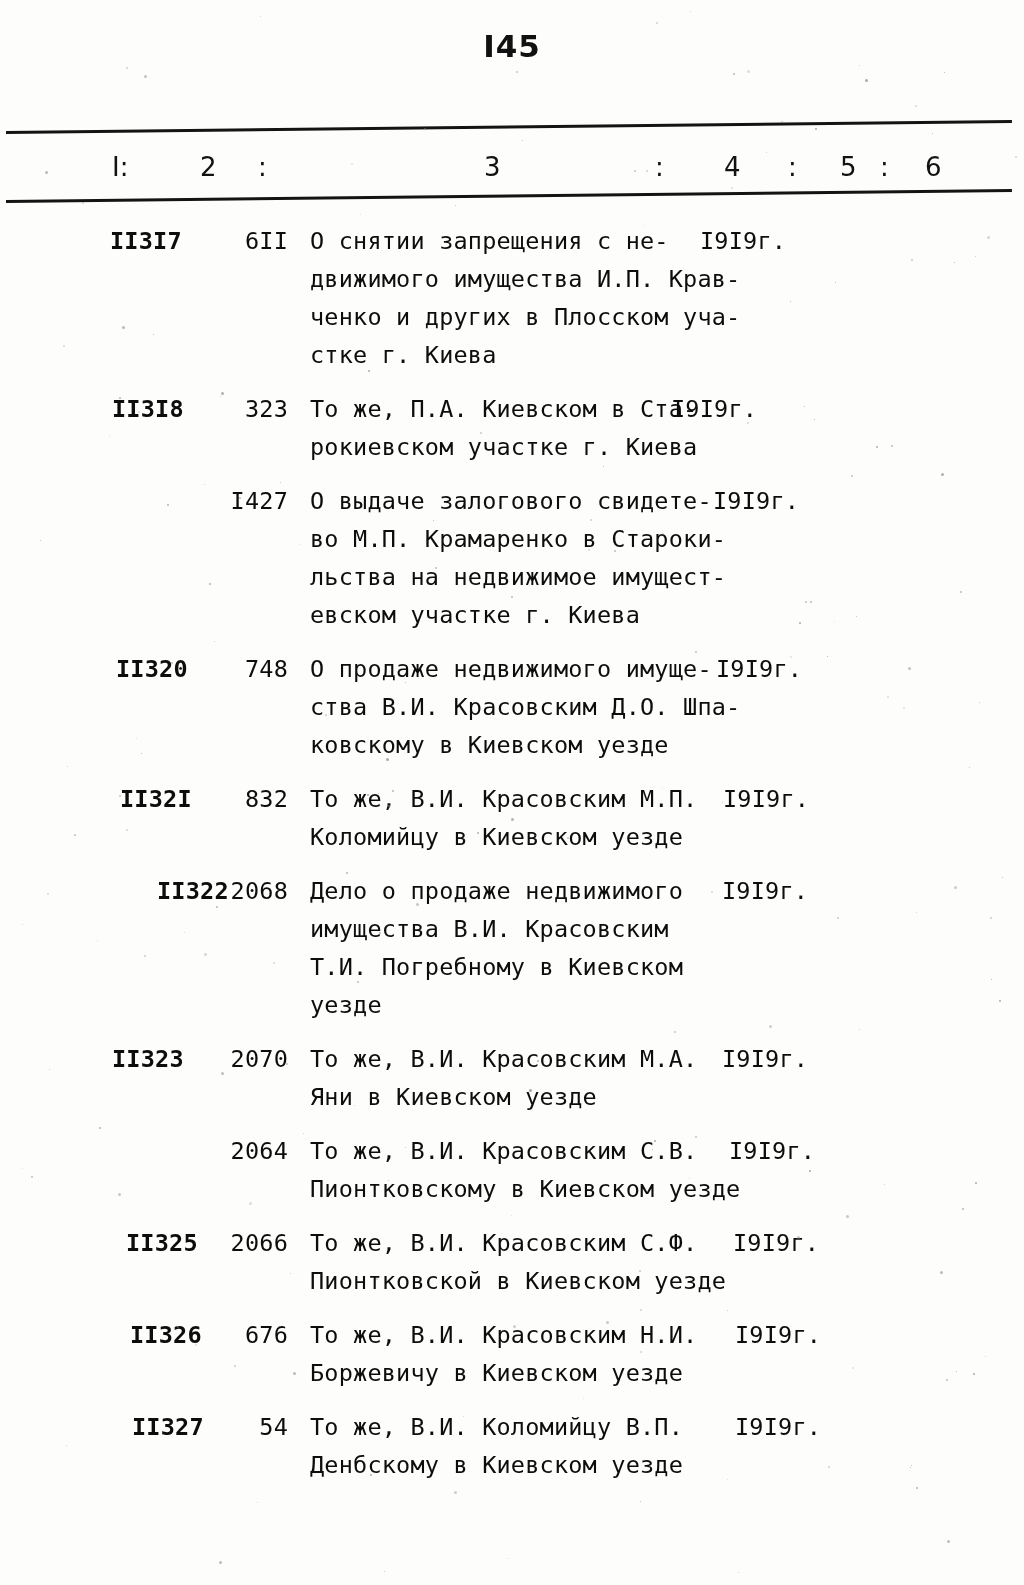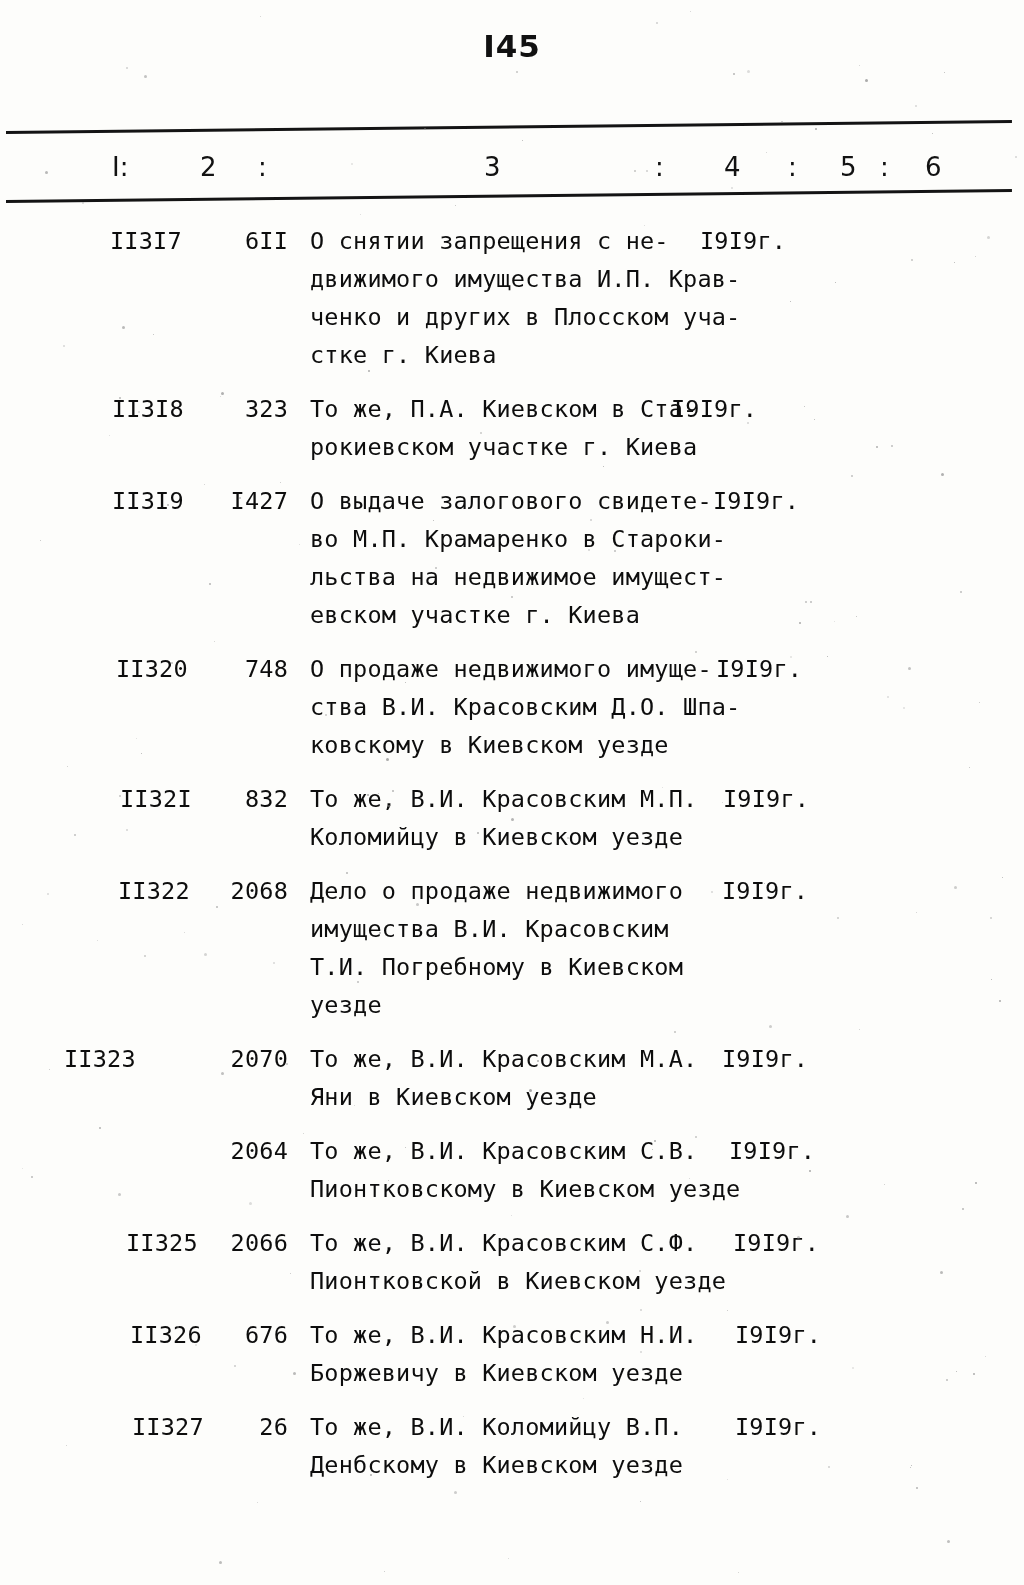--- a/index.html
+++ b/index.html
@@ -105,21 +105,21 @@
     top: 0;
     font-size: 23.5px;
     line-height: 38px;
     white-space: pre;
     letter-spacing: .2px;
   }
   .c-index {
     left: 0;
     width: 196px;
     text-align: left;
-    font-weight: 400;
+    font-weight: 700;
   }
   .c-fond {
     left: 196px;
     width: 92px;
     text-align: right;
   }
   .c-desc {
     left: 310px;
     text-align: left;
   }
@@ -178,21 +178,20 @@
           <span class="cell c-date" style="left: 671px;">I9I9г.</span>
           <span class="cell c-desc">То же, П.А. Киевском в Ста-</span>
         </div>
         <div class="line">
           <span class="cell c-desc">рокиевском участке г. Киева</span>
         </div>
         <div class="gap"></div>
       </div>
       <div class="entry">
         <div class="line">
-          <span class="cell c-index" style="padding-left: 112px;">II3I9</span>
           <span class="cell c-fond">I427</span>
           <span class="cell c-date" style="left: 713px;">I9I9г.</span>
           <span class="cell c-desc">О выдаче залогового свидете-</span>
         </div>
         <div class="line">
           <span class="cell c-desc">во М.П. Крамаренко в Староки-</span>
         </div>
         <div class="line">
           <span class="cell c-desc">льства на недвижимое имущест-</span>
         </div>
@@ -223,39 +222,39 @@
           <span class="cell c-date" style="left: 723px;">I9I9г.</span>
           <span class="cell c-desc">То же, В.И. Красовским М.П.</span>
         </div>
         <div class="line">
           <span class="cell c-desc">Коломийцу в Киевском уезде</span>
         </div>
         <div class="gap"></div>
       </div>
       <div class="entry">
         <div class="line">
-          <span class="cell c-index" style="padding-left: 118px;">II322</span>
+          <span class="cell c-index" style="padding-left: 118px; margin-left: 39px;">II322</span>
           <span class="cell c-fond">2068</span>
           <span class="cell c-date" style="left: 722px;">I9I9г.</span>
           <span class="cell c-desc">Дело о продаже недвижимого</span>
         </div>
         <div class="line">
           <span class="cell c-desc">имущества В.И. Красовским</span>
         </div>
         <div class="line">
           <span class="cell c-desc">Т.И. Погребному в Киевском</span>
         </div>
         <div class="line">
           <span class="cell c-desc">уезде</span>
         </div>
         <div class="gap"></div>
       </div>
       <div class="entry">
         <div class="line">
-          <span class="cell c-index" style="padding-left: 64px;">II323</span>
+          <span class="cell c-index" style="padding-left: 112px;">II323</span>
           <span class="cell c-fond">2070</span>
           <span class="cell c-date" style="left: 722px;">I9I9г.</span>
           <span class="cell c-desc">То же, В.И. Красовским М.А.</span>
         </div>
         <div class="line">
           <span class="cell c-desc">Яни в Киевском уезде</span>
         </div>
         <div class="gap"></div>
       </div>
       <div class="entry">
@@ -289,21 +288,21 @@
           <span class="cell c-desc">То же, В.И. Красовским Н.И.</span>
         </div>
         <div class="line">
           <span class="cell c-desc">Боржевичу в Киевском уезде</span>
         </div>
         <div class="gap"></div>
       </div>
       <div class="entry">
         <div class="line">
           <span class="cell c-index" style="padding-left: 132px;">II327</span>
-          <span class="cell c-fond">26</span>
+          <span class="cell c-fond">54</span>
           <span class="cell c-date" style="left: 735px;">I9I9г.</span>
           <span class="cell c-desc">То же, В.И. Коломийцу В.П.</span>
         </div>
         <div class="line">
           <span class="cell c-desc">Денбскому в Киевском уезде</span>
         </div>
         <div class="gap"></div>
       </div>
     </div>
 

